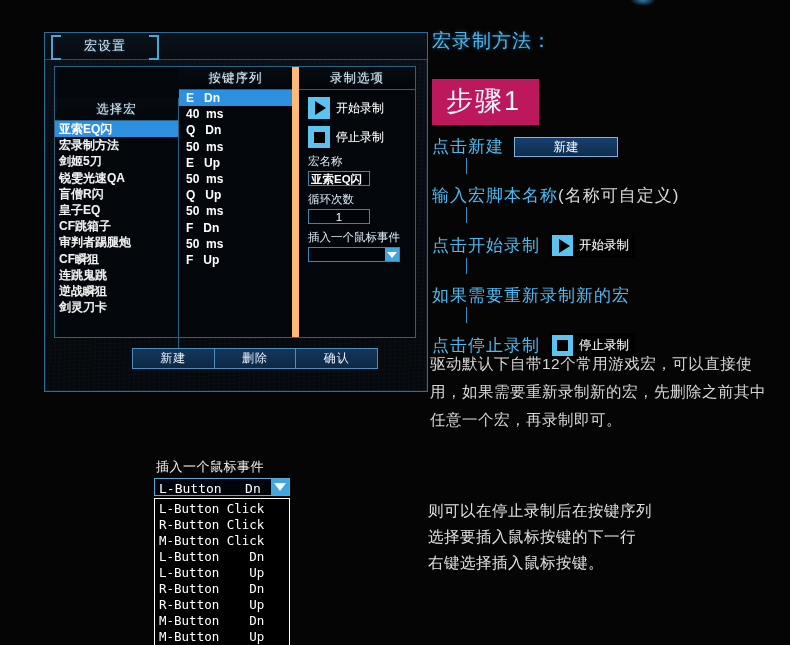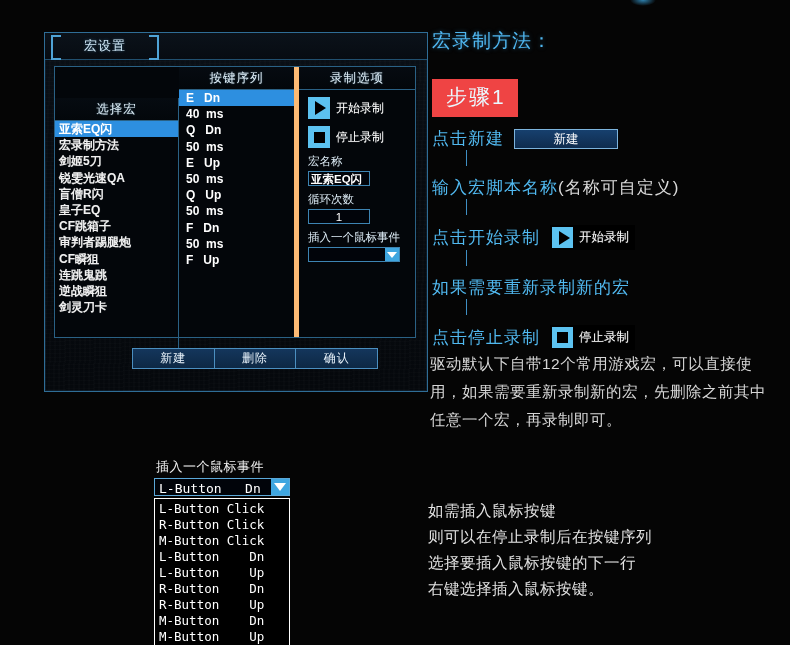--- a/index.html
+++ b/index.html
@@ -92,21 +92,21 @@
     box-sizing: border-box;
     display: flex;
     background: #03060a;
   }
   .col {
     position: relative;
     box-sizing: border-box;
     height: 100%;
   }
   .col.c1 { width: 124px; border-right: 1px solid #2a6185; margin-top: 31px; }
-  .col.c2 { width: 120px; border-right: 5px solid #fdba74; }
+  .col.c2 { width: 120px; border-right: 7px solid #fdba74; }
   .col.c3 { flex: 1; }
   .col-head {
     height: 22px;
     line-height: 22px;
     text-align: center;
     color: #e3f1fa;
     font-size: 12.5px;
     letter-spacing: 1px;
     border-bottom: 1px solid #2a6185;
     background: linear-gradient(180deg, #060b11, #03070b);
@@ -242,24 +242,24 @@
   }
   .guide-title {
     color: #4fb6ef;
     font-size: 19px;
     letter-spacing: 1px;
     text-shadow: 0 0 4px rgba(60,160,220,0.5);
   }
   .step-badge {
     display: inline-block;
     margin-top: 25px;
-    background: #ef4444;
+    background: #be185d;
     color: #eaf8ff;
-    font-size: 21px;
-    padding: 4px 12px 6px 14px;
+    font-size: 27px;
+    padding: 4px 18px 6px 14px;
     letter-spacing: 2px;
   }
   .step-line {
     display: flex;
     align-items: center;
     margin-top: 10px;
   }
   .step-text {
     color: #51b9f0;
     font-size: 17px;
@@ -538,17 +538,16 @@
       <div class="popup-item">L-Button    Dn</div>
       <div class="popup-item">L-Button    Up</div>
       <div class="popup-item">R-Button    Dn</div>
       <div class="popup-item">R-Button    Up</div>
       <div class="popup-item">M-Button    Dn</div>
       <div class="popup-item">M-Button    Up</div>
     </div>
 </div>
 
 <div class="bottom-note">
-  <div>如需插入鼠标按键</div>
   <div>则可以在停止录制后在按键序列</div>
   <div>选择要插入鼠标按键的下一行</div>
   <div>右键选择插入鼠标按键。</div>
 </div>
 
 </body></html>

